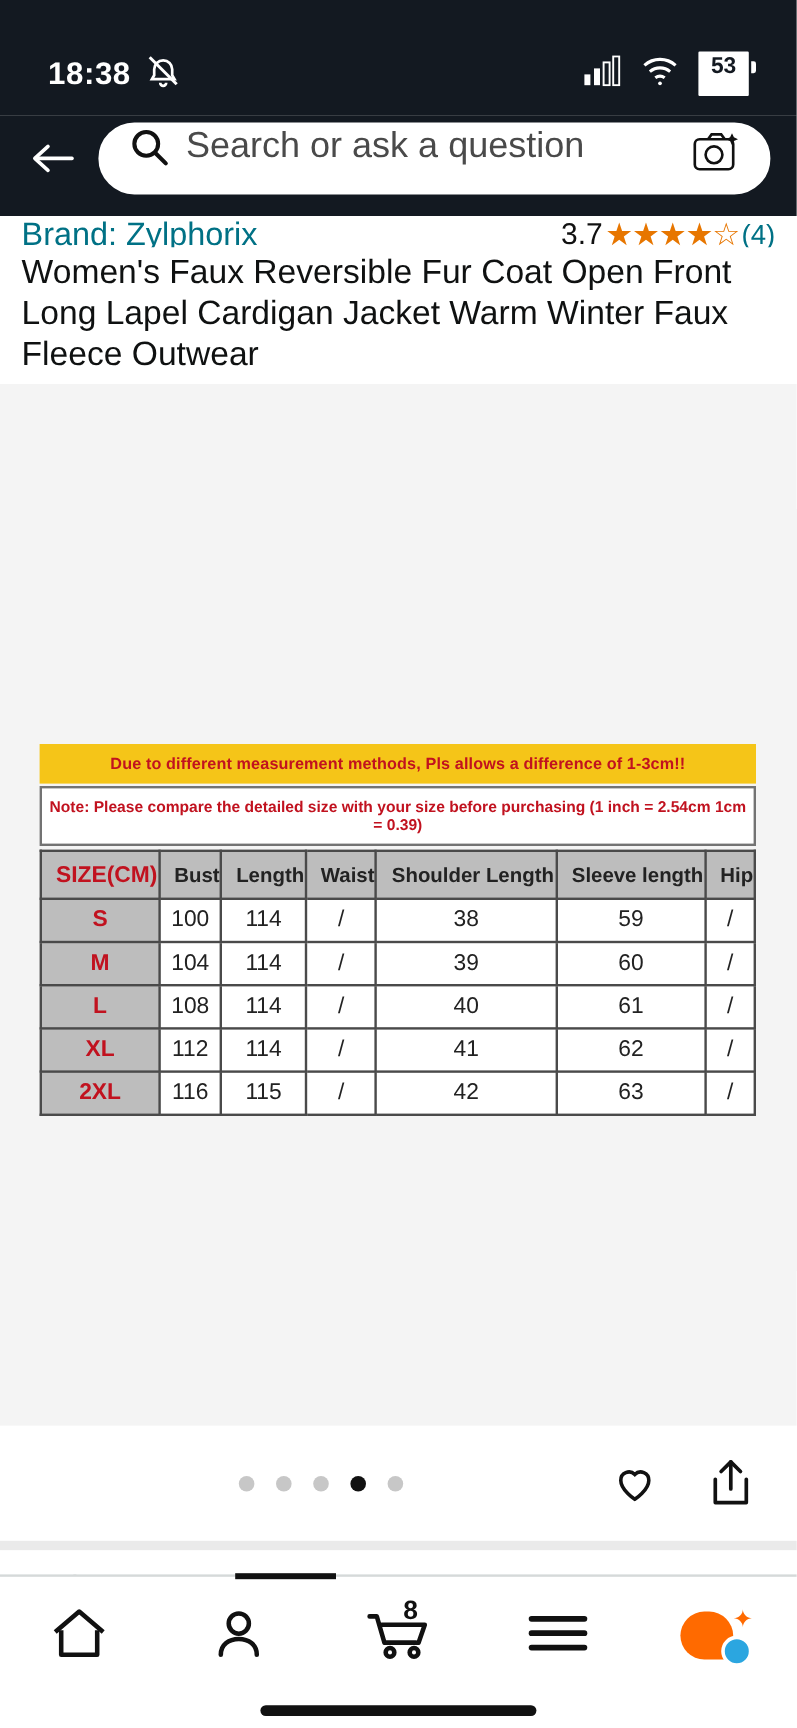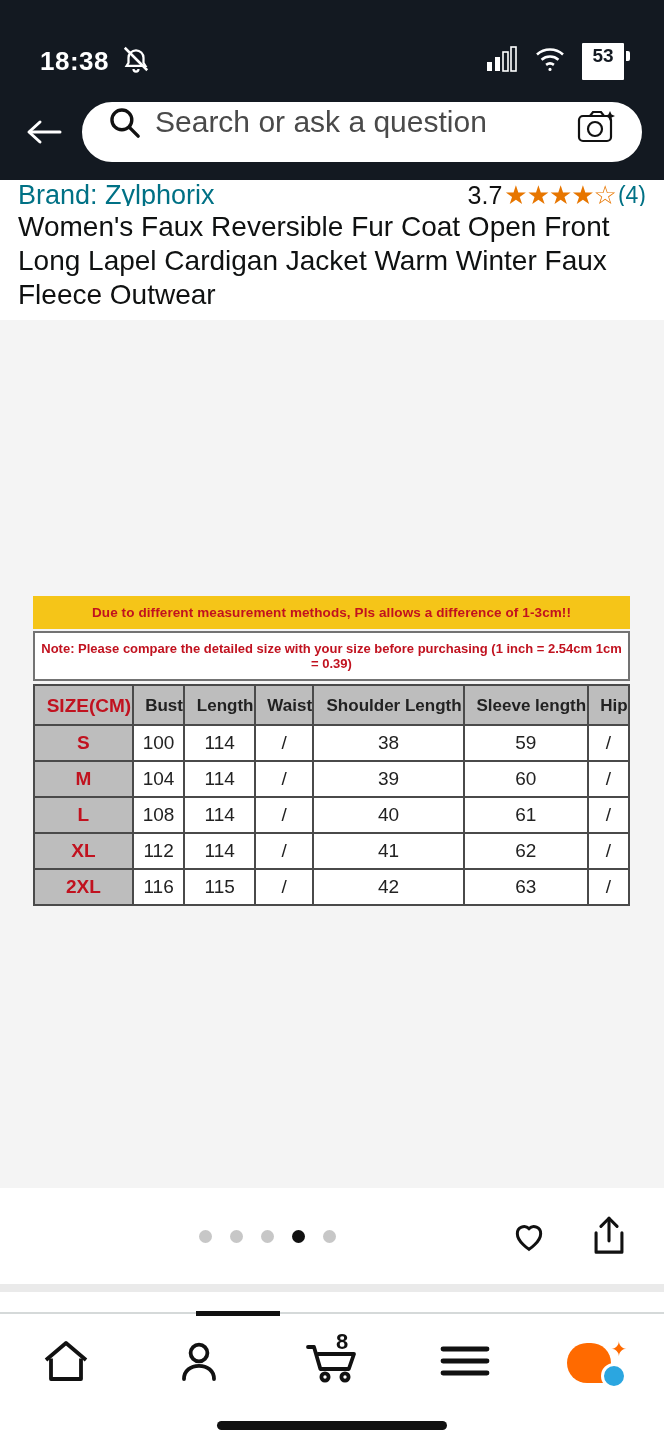--- a/index.html
+++ b/index.html
@@ -49,21 +49,21 @@
   .brandrow { display:flex; align-items: flex-start; justify-content: space-between; height: 26px; overflow:hidden;}
   .brand { color: #007185; font-size: 27px; line-height: 30px; }
   .ratingrow { display:flex; align-items:center; gap:2px; font-size: 25px; color:#111; }
   .stars { color:#e77600; font-size: 26px; letter-spacing: -1px; }
   .rcount { color:#007185; font-size: 23px; }
   .ptitle { font-size: 28px; line-height: 34px; color: #0f1111; padding-top: 4px; }
 
   
   .gallery { background: #f4f4f4; height: 868px; position: relative; }
   .chart {
-    position: absolute; left: 33px; top: 276px; width: 597px;
+    position: absolute; left: 33px; top: 300px; width: 597px;
   }
   .chart-banner {
     background: #f5c518; color: #c1121f; font-size: 13.5px; font-weight: 700;
     text-align: center; padding: 9px 4px; letter-spacing: 0.1px;
   }
   .chart-note {
     background: #fff; border: 2px solid #737373; color: #c1121f;
     font-size: 13px; font-weight: 700; text-align: center; padding: 8px 4px;
     margin-top: 2px;
   }

